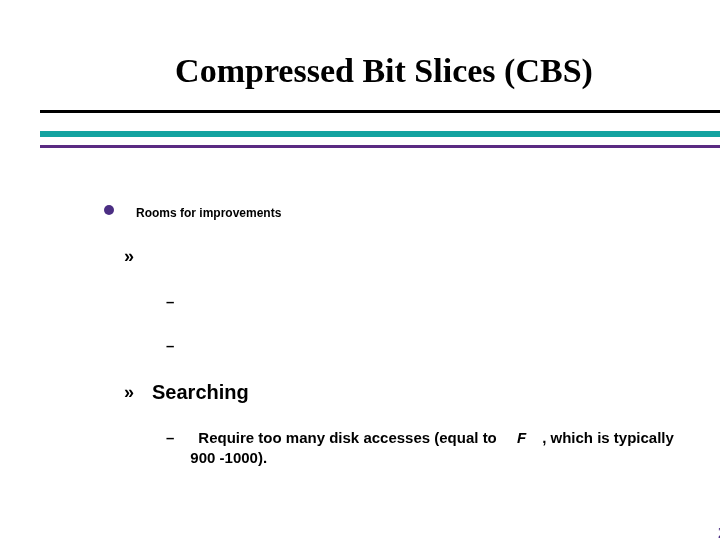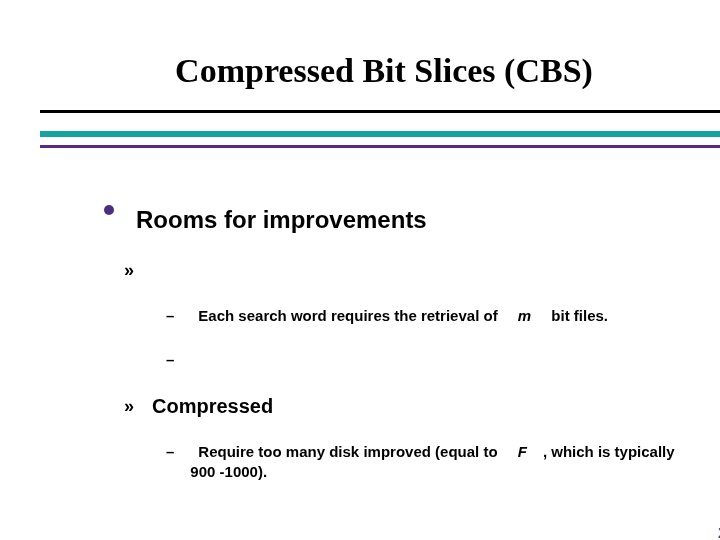--- a/index.html
+++ b/index.html
@@ -8,21 +8,21 @@
   .title { font-family: "Times New Roman", Times, serif; font-size: 34px; color: #000; text-align: center; padding-top: 28px; padding-bottom: 12px; }
   .rule { width: 100%; }
   .rule-line { height: 3px; }
   .rule-black { background: #000; }
   .rule-gap { height: 2px; background: #fff; }
   .rule-teal { height: 6px; background: #14a3a0; }
   .rule-purple { height: 3px; background: #5a2a82; }
   .body { padding: 34px 40px 0 56px; color: #000; }
   .lvl1 { display: flex; align-items: flex-start; margin-bottom: 4px; }
   .lvl1 .bullet { width: 10px; height: 10px; border-radius: 50%; background: #4b2e83; margin-top: 7px; margin-right: 14px; flex: none; }
-  .lvl1 .text { font-size: 24px; }
+  .lvl1 .text { font-size: 12px; }
   .lvl2 { display: flex; align-items: flex-start; margin-left: 28px; margin-bottom: 2px; }
   .lvl2 .marker { font-size: 18px; color: #000; margin-right: 10px; line-height: 24px; }
   .lvl2 .text { font-size: 20px; line-height: 24px; }
   .lvl3 { display: flex; align-items: flex-start; margin-left: 70px; margin-bottom: 2px; }
   .lvl3 .marker { font-size: 15px; margin-right: 8px; line-height: 20px; }
   .lvl3 .text { font-size: 15px; line-height: 20px; max-width: 560px; }
   .italic { font-style: italic; }
   .pagenum { position: absolute; right: 4px; bottom: 14px; font-size: 14px; color: #4b2e83; font-family: "Times New Roman", Times, serif; }
 </style>
 </head>
@@ -39,28 +39,27 @@
   <div class="body">
     <div class="lvl1">
       <span class="bullet"></span>
       <span class="text">Rooms for improvements</span>
     </div>
     <div class="lvl2">
       <span class="marker">»</span>
     </div>
     <div class="lvl3">
       <span class="marker">–</span>
-      <span class="text"><span>Each search word requires the retrieval of </span><span class="italic">m</span><span> bit files.</span></span>
     </div>
     <div class="lvl3">
       <span class="marker">–</span>
     </div>
     <div class="lvl2">
       <span class="marker">»</span>
-      <span class="text">Compressed</span>
+      <span class="text">Searching</span>
     </div>
     <div class="lvl3">
       <span class="marker">–</span>
-      <span class="text"><span>Require too many disk improved (equal to </span><span class="italic">F</span><span>, which is typically 900 -1000).</span></span>
+      <span class="text"><span>Require too many disk accesses (equal to </span><span class="italic">F</span><span>, which is typically 900 -1000).</span></span>
     </div>
   </div>
   <div class="pagenum">22</div>
 </div>
 
 </body></html>

